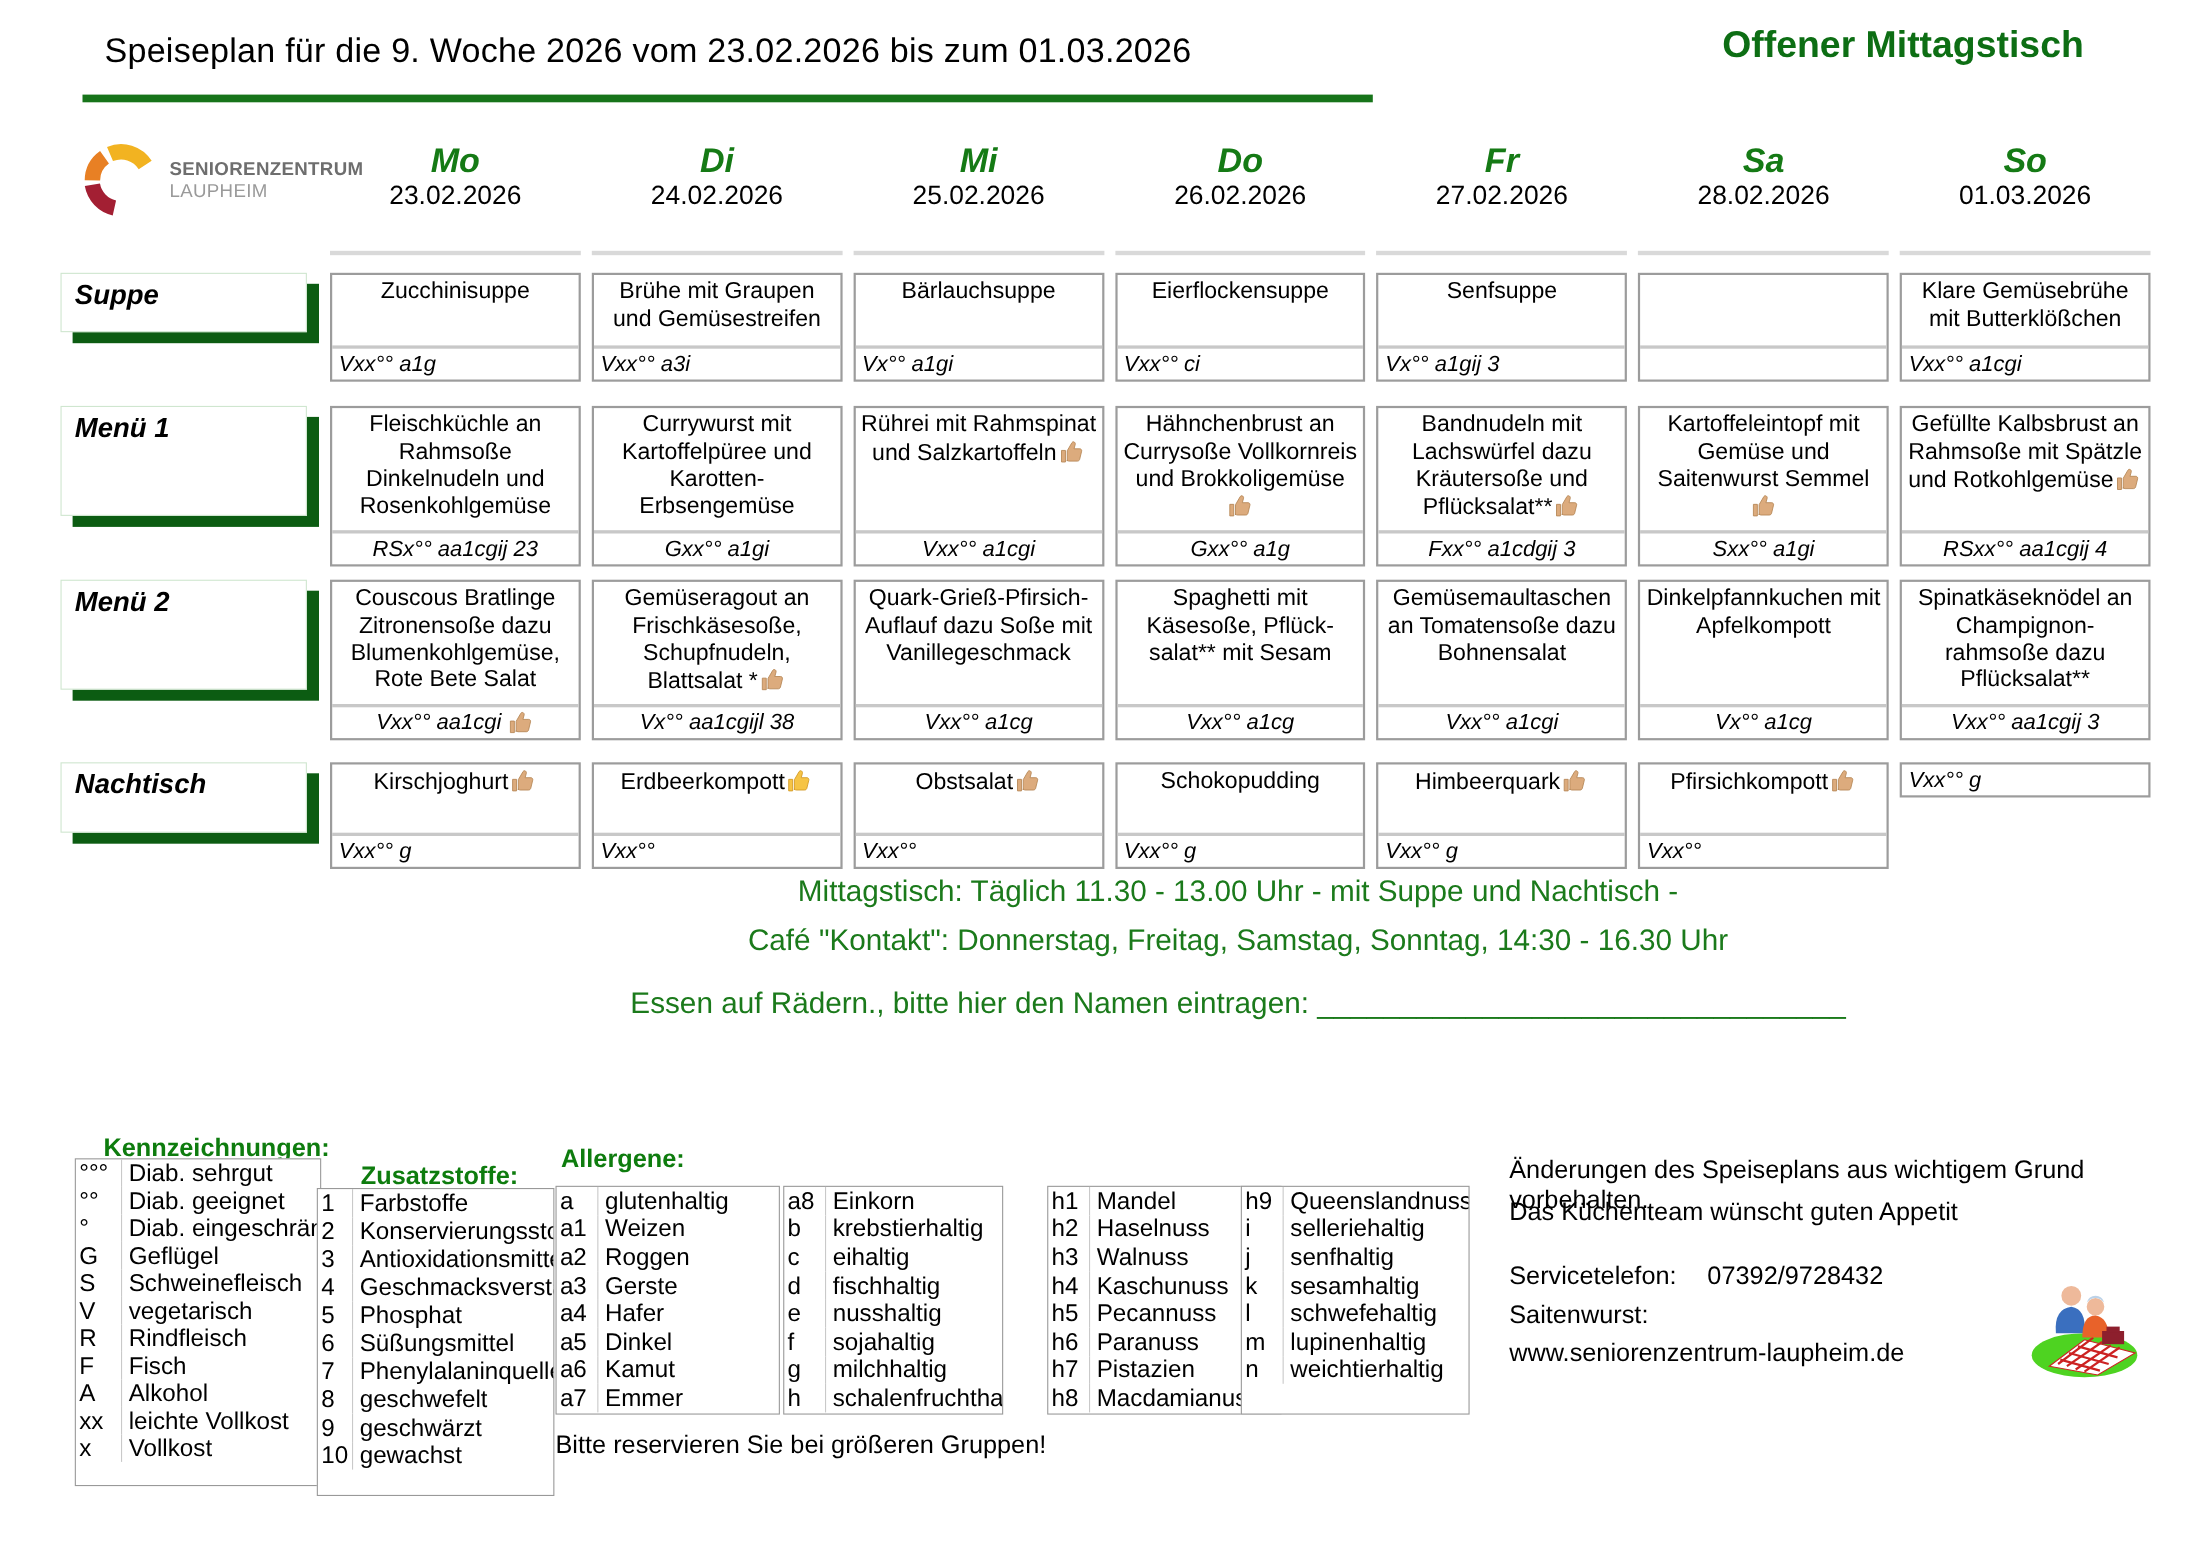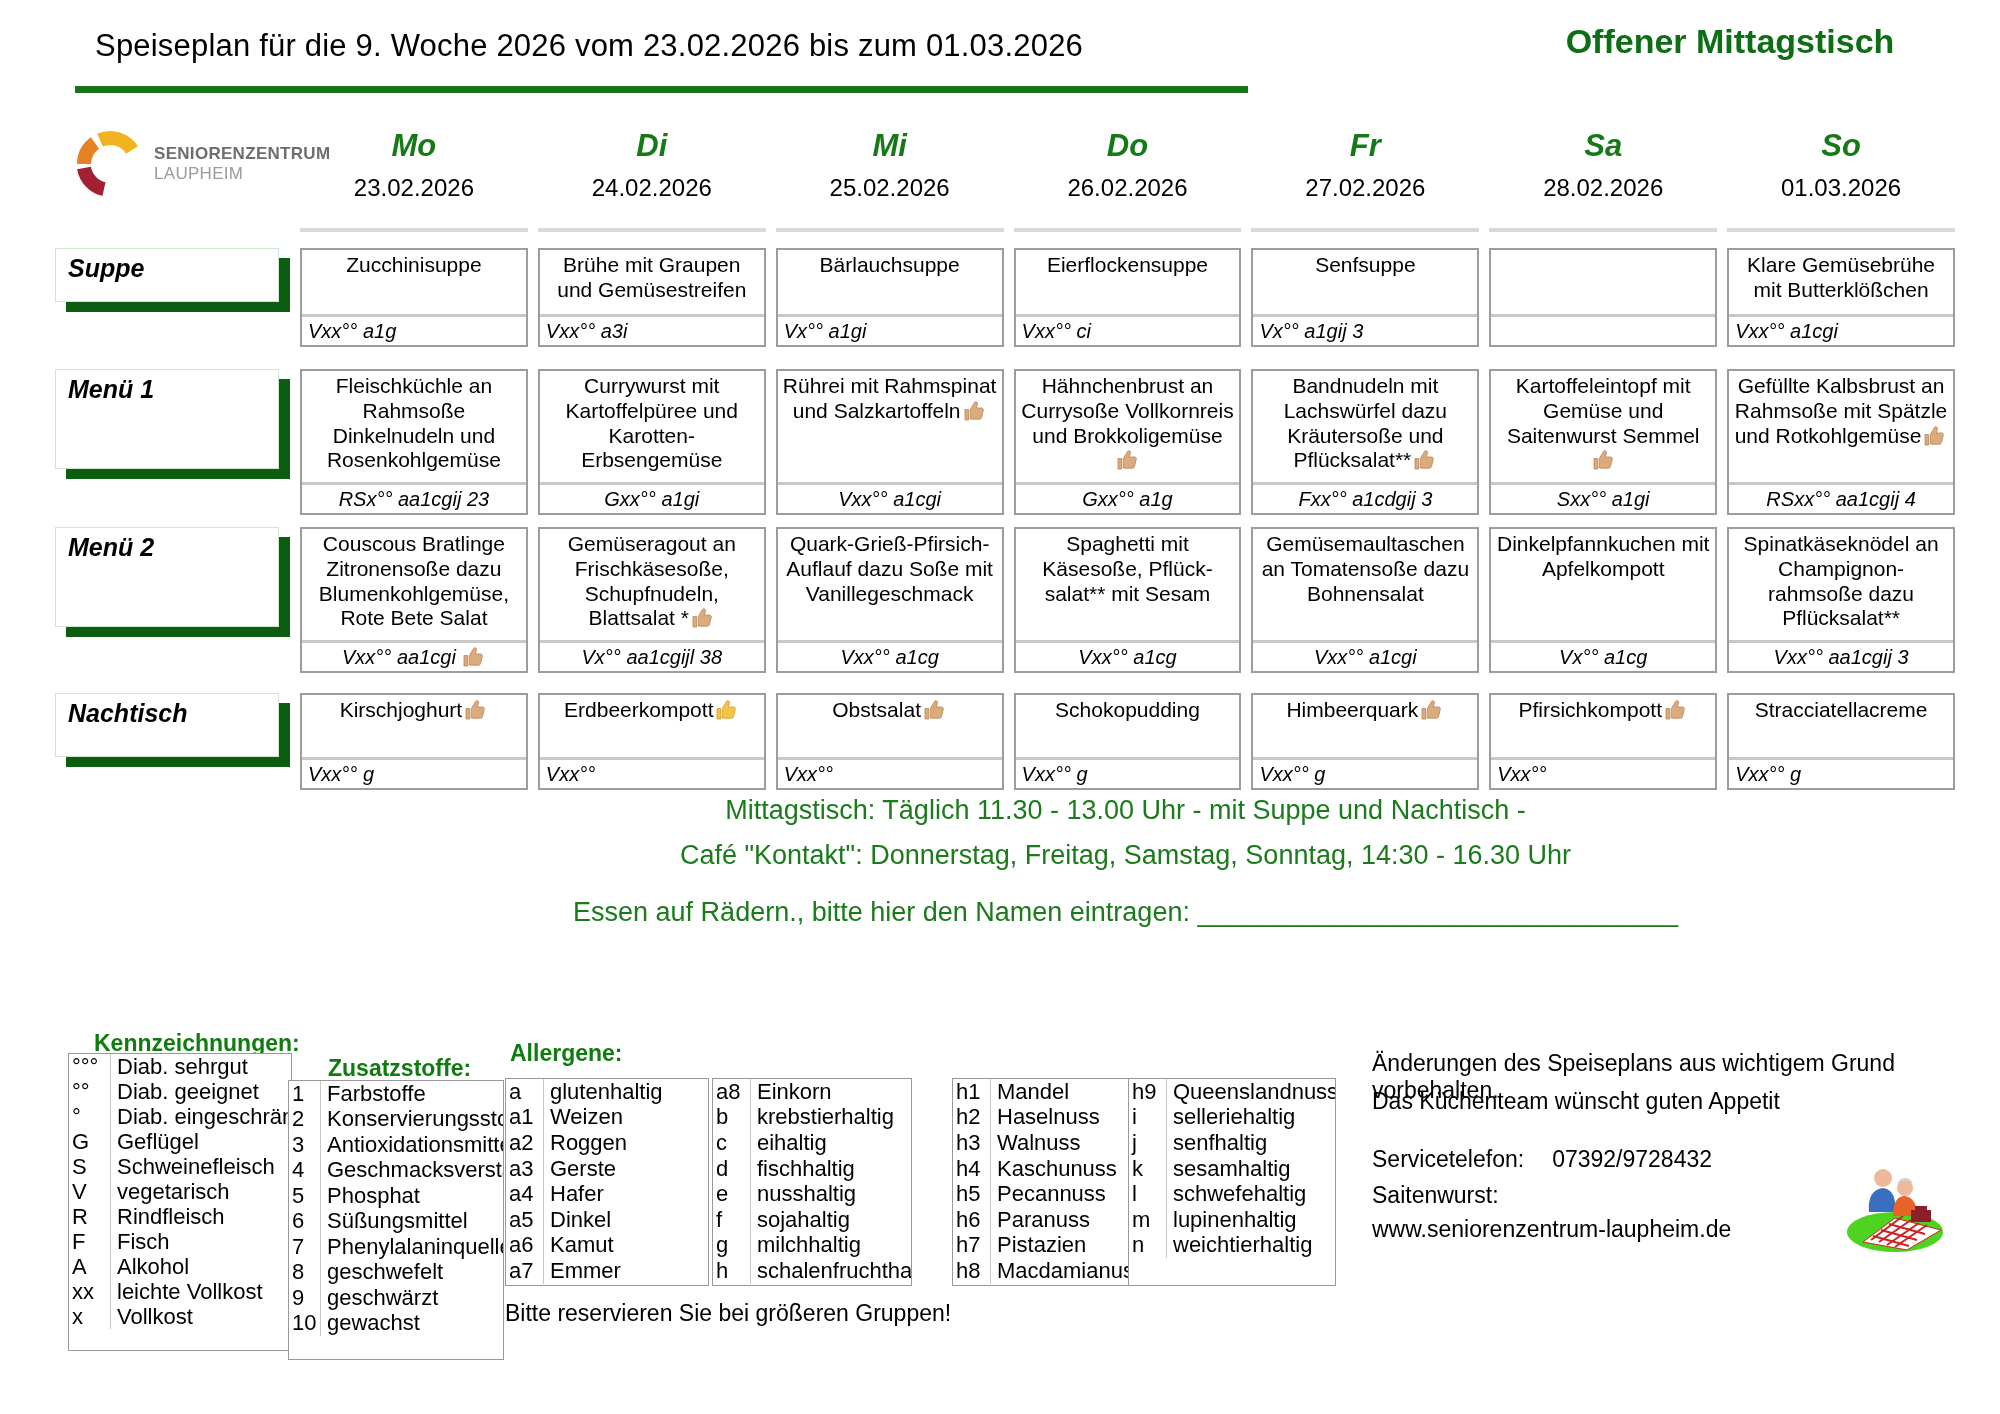--- a/index.html
+++ b/index.html
@@ -13,21 +13,21 @@
   .logo{position:absolute;left:74px;top:128px;display:flex;align-items:center;gap:8px;}
   .logo-text{display:flex;flex-direction:column;line-height:1.15;}
   .logo-name{font-size:17px;font-weight:bold;color:#6e6e6e;letter-spacing:.3px;}
   .logo-city{font-size:17px;color:#9a9a9a;letter-spacing:.3px;}
 
   
   .plan{position:absolute;left:55px;top:122px;width:1905px;}
   .grid{display:grid;grid-template-columns:240px repeat(7,1fr);}
   .day-col{position:relative;height:112px;text-align:center;margin:0 5px;}
   .day-name{color:#157a15;font-weight:bold;font-style:italic;font-size:31px;margin-top:6px;}
-  .day-date{font-size:24px;margin-top:10px;}
+  .day-date{font-size:24px;}
   .day-underline{position:absolute;left:0;right:0;bottom:2px;height:4px;background:#d9d9d9;}
 
   .plan-row{margin-top:14px;}
   .row-menu1{margin-top:22px;}
   .row-menu2{margin-top:12px;}
   .row-nachtisch{margin-top:20px;}
 
   .label-cell{position:relative;}
   .row-label{background:#fff;border:1px solid #cfe6cf;box-shadow:11px 10px 0 #0c5c12;font-weight:bold;font-style:italic;font-size:25px;padding:5px 12px;width:198px;box-sizing:content-box;}
   .row-suppe .row-label{height:42px;}
@@ -409,21 +409,20 @@
             <div class="meal"><span>Pfirsichkompott</span><svg viewBox="0 0 24 24" class="thumb">
                 <path d="M2 10.5h3.6V21H2z M7.2 20.2V10.8l4.3-7.4c.3-.6 1-.9 1.6-.7 1 .2 1.6 1.2 1.4 2.2L13.4 9h5.3c1.1 0 1.9 1.1 1.6 2.2l-1.8 7.4c-.2.9-1 1.6-2 1.6H8.9c-.7 0-1.3-.4-1.7-1z" fill="#dcab7d" stroke="#b68756" stroke-width="0.8"></path>
               </svg></div>
             <div class="code">
               <span>Vxx°°</span>
             </div>
           </div>
         </div>
         <div class="cell-wrap">
           <div class="box">
-            <div class="meal"><span>Stracciatellacreme</span></div>
             <div class="code">
               <span>Vxx°° g</span>
             </div>
           </div>
         </div>
       </div>
     </div>
 </div>
 
 <div class="note note1">Mittagstisch: Täglich 11.30 - 13.00 Uhr - mit Suppe und Nachtisch -</div>

